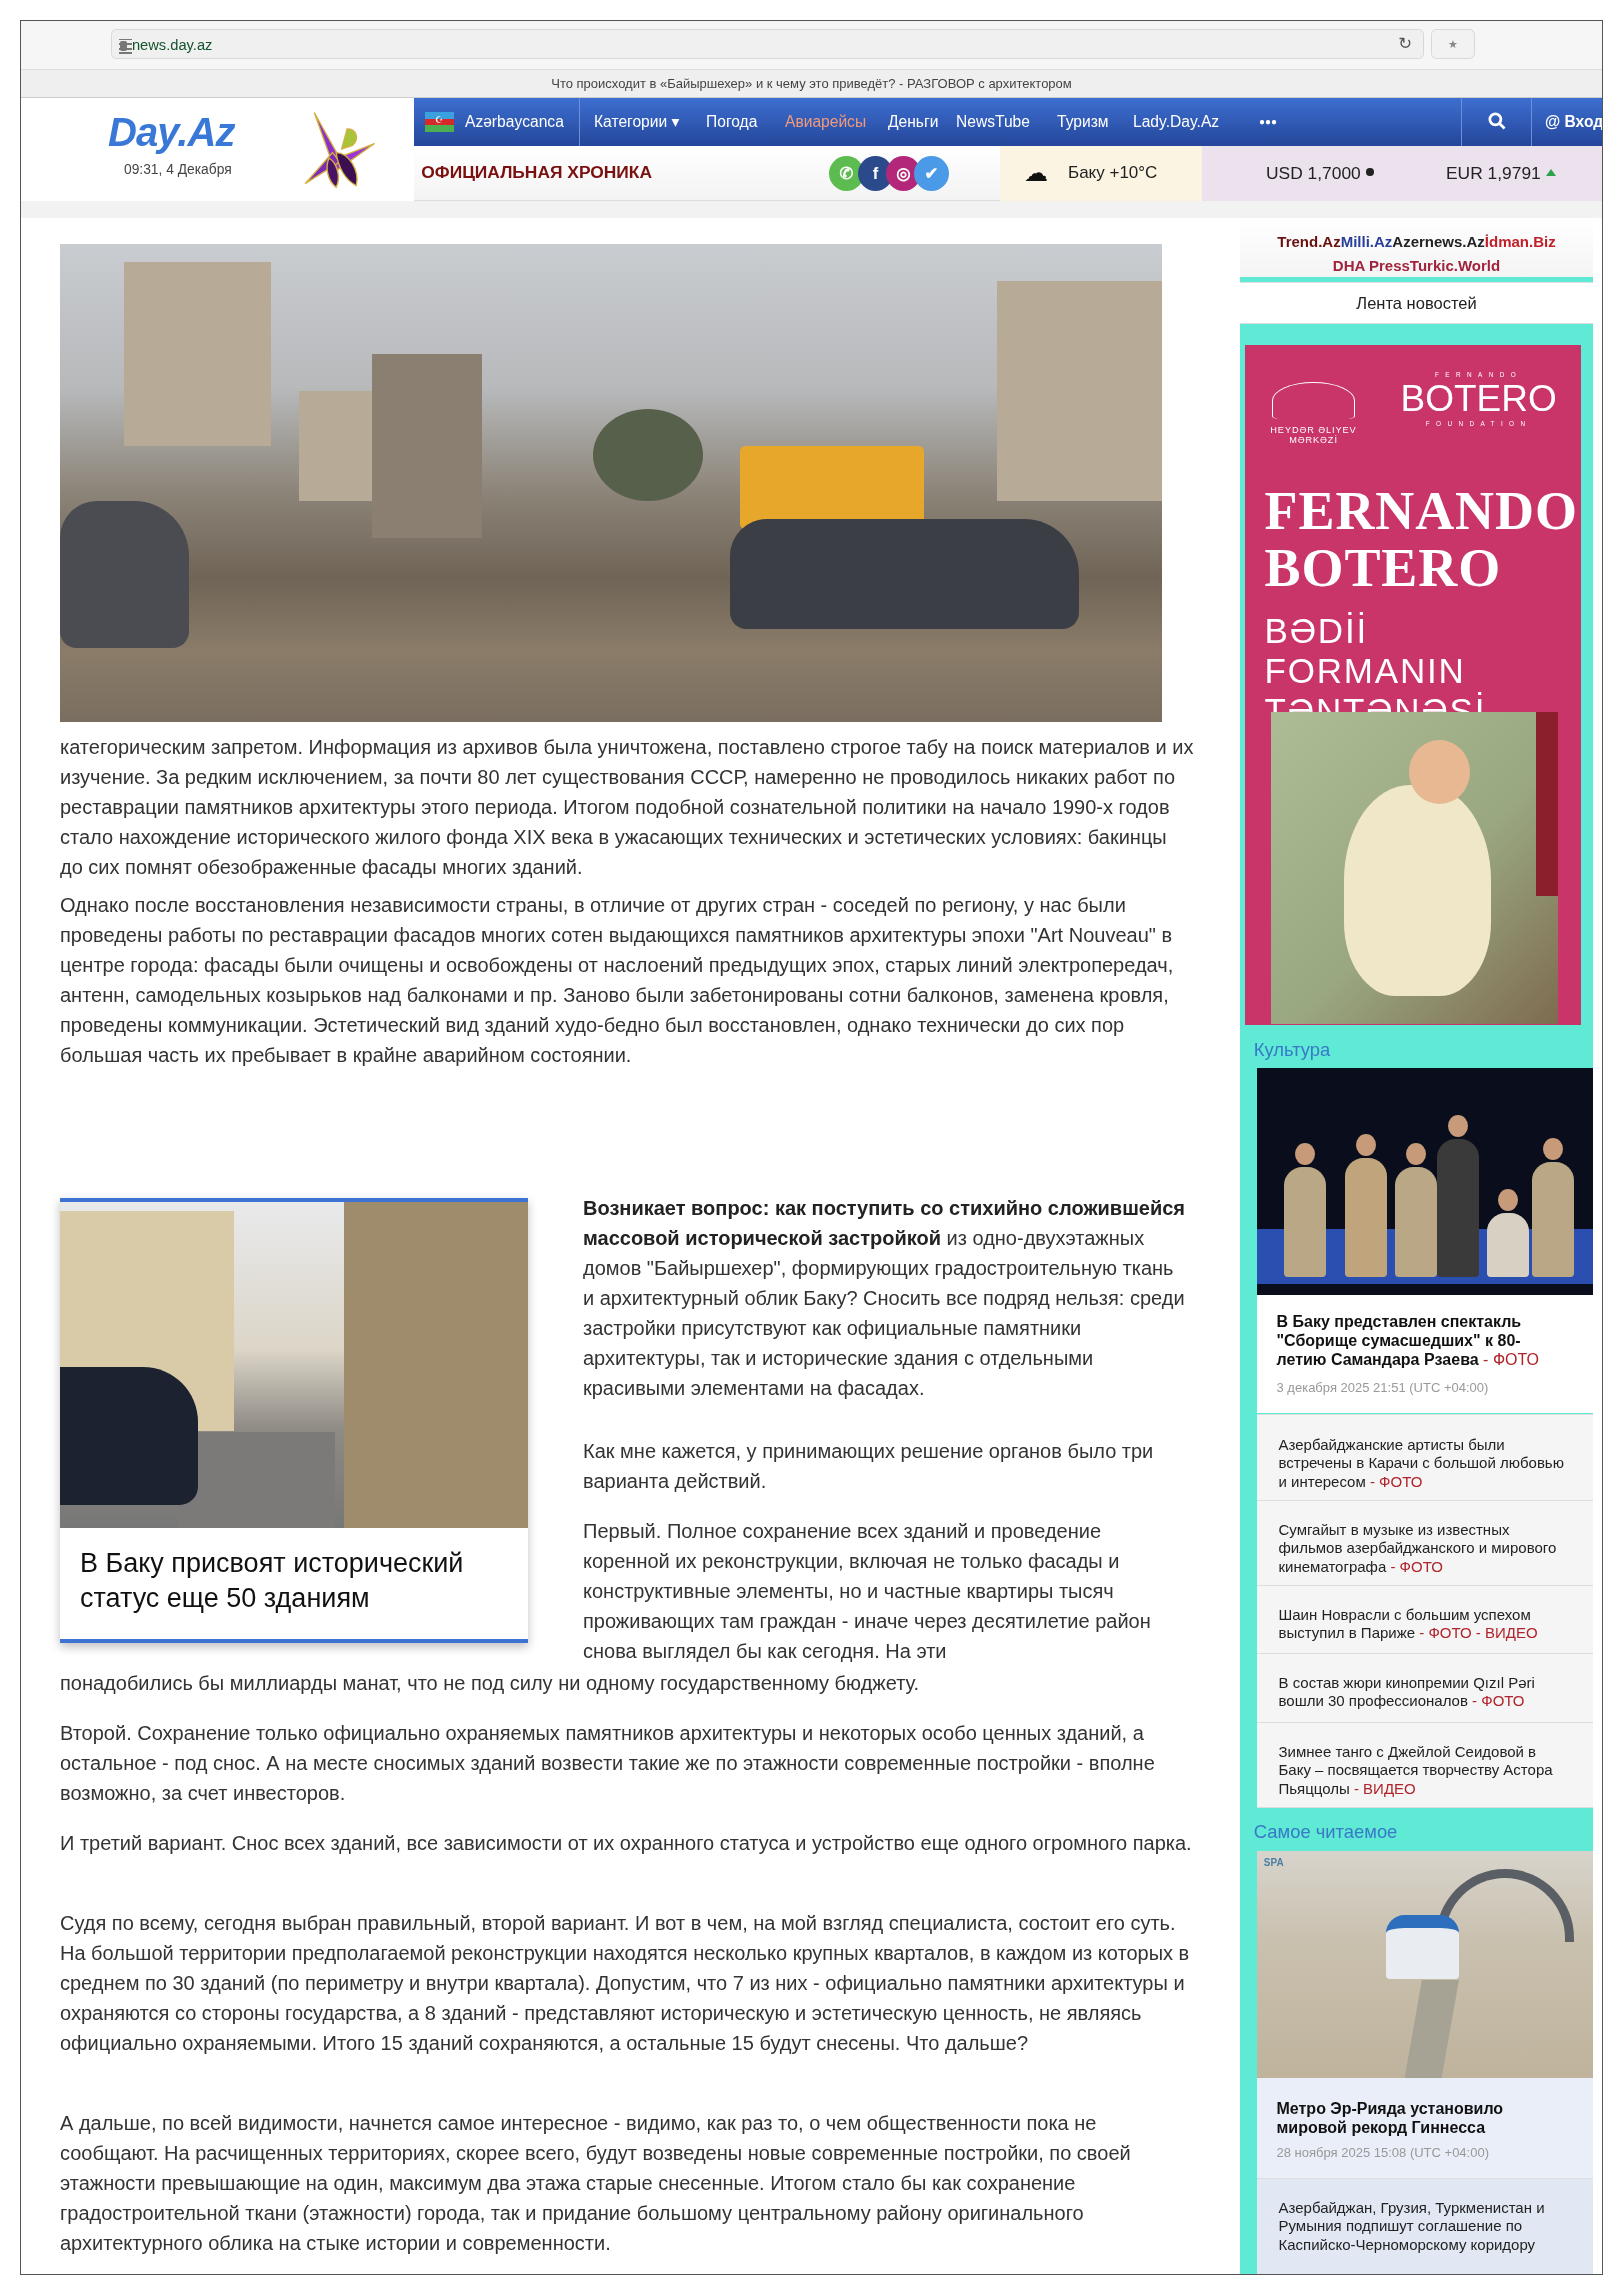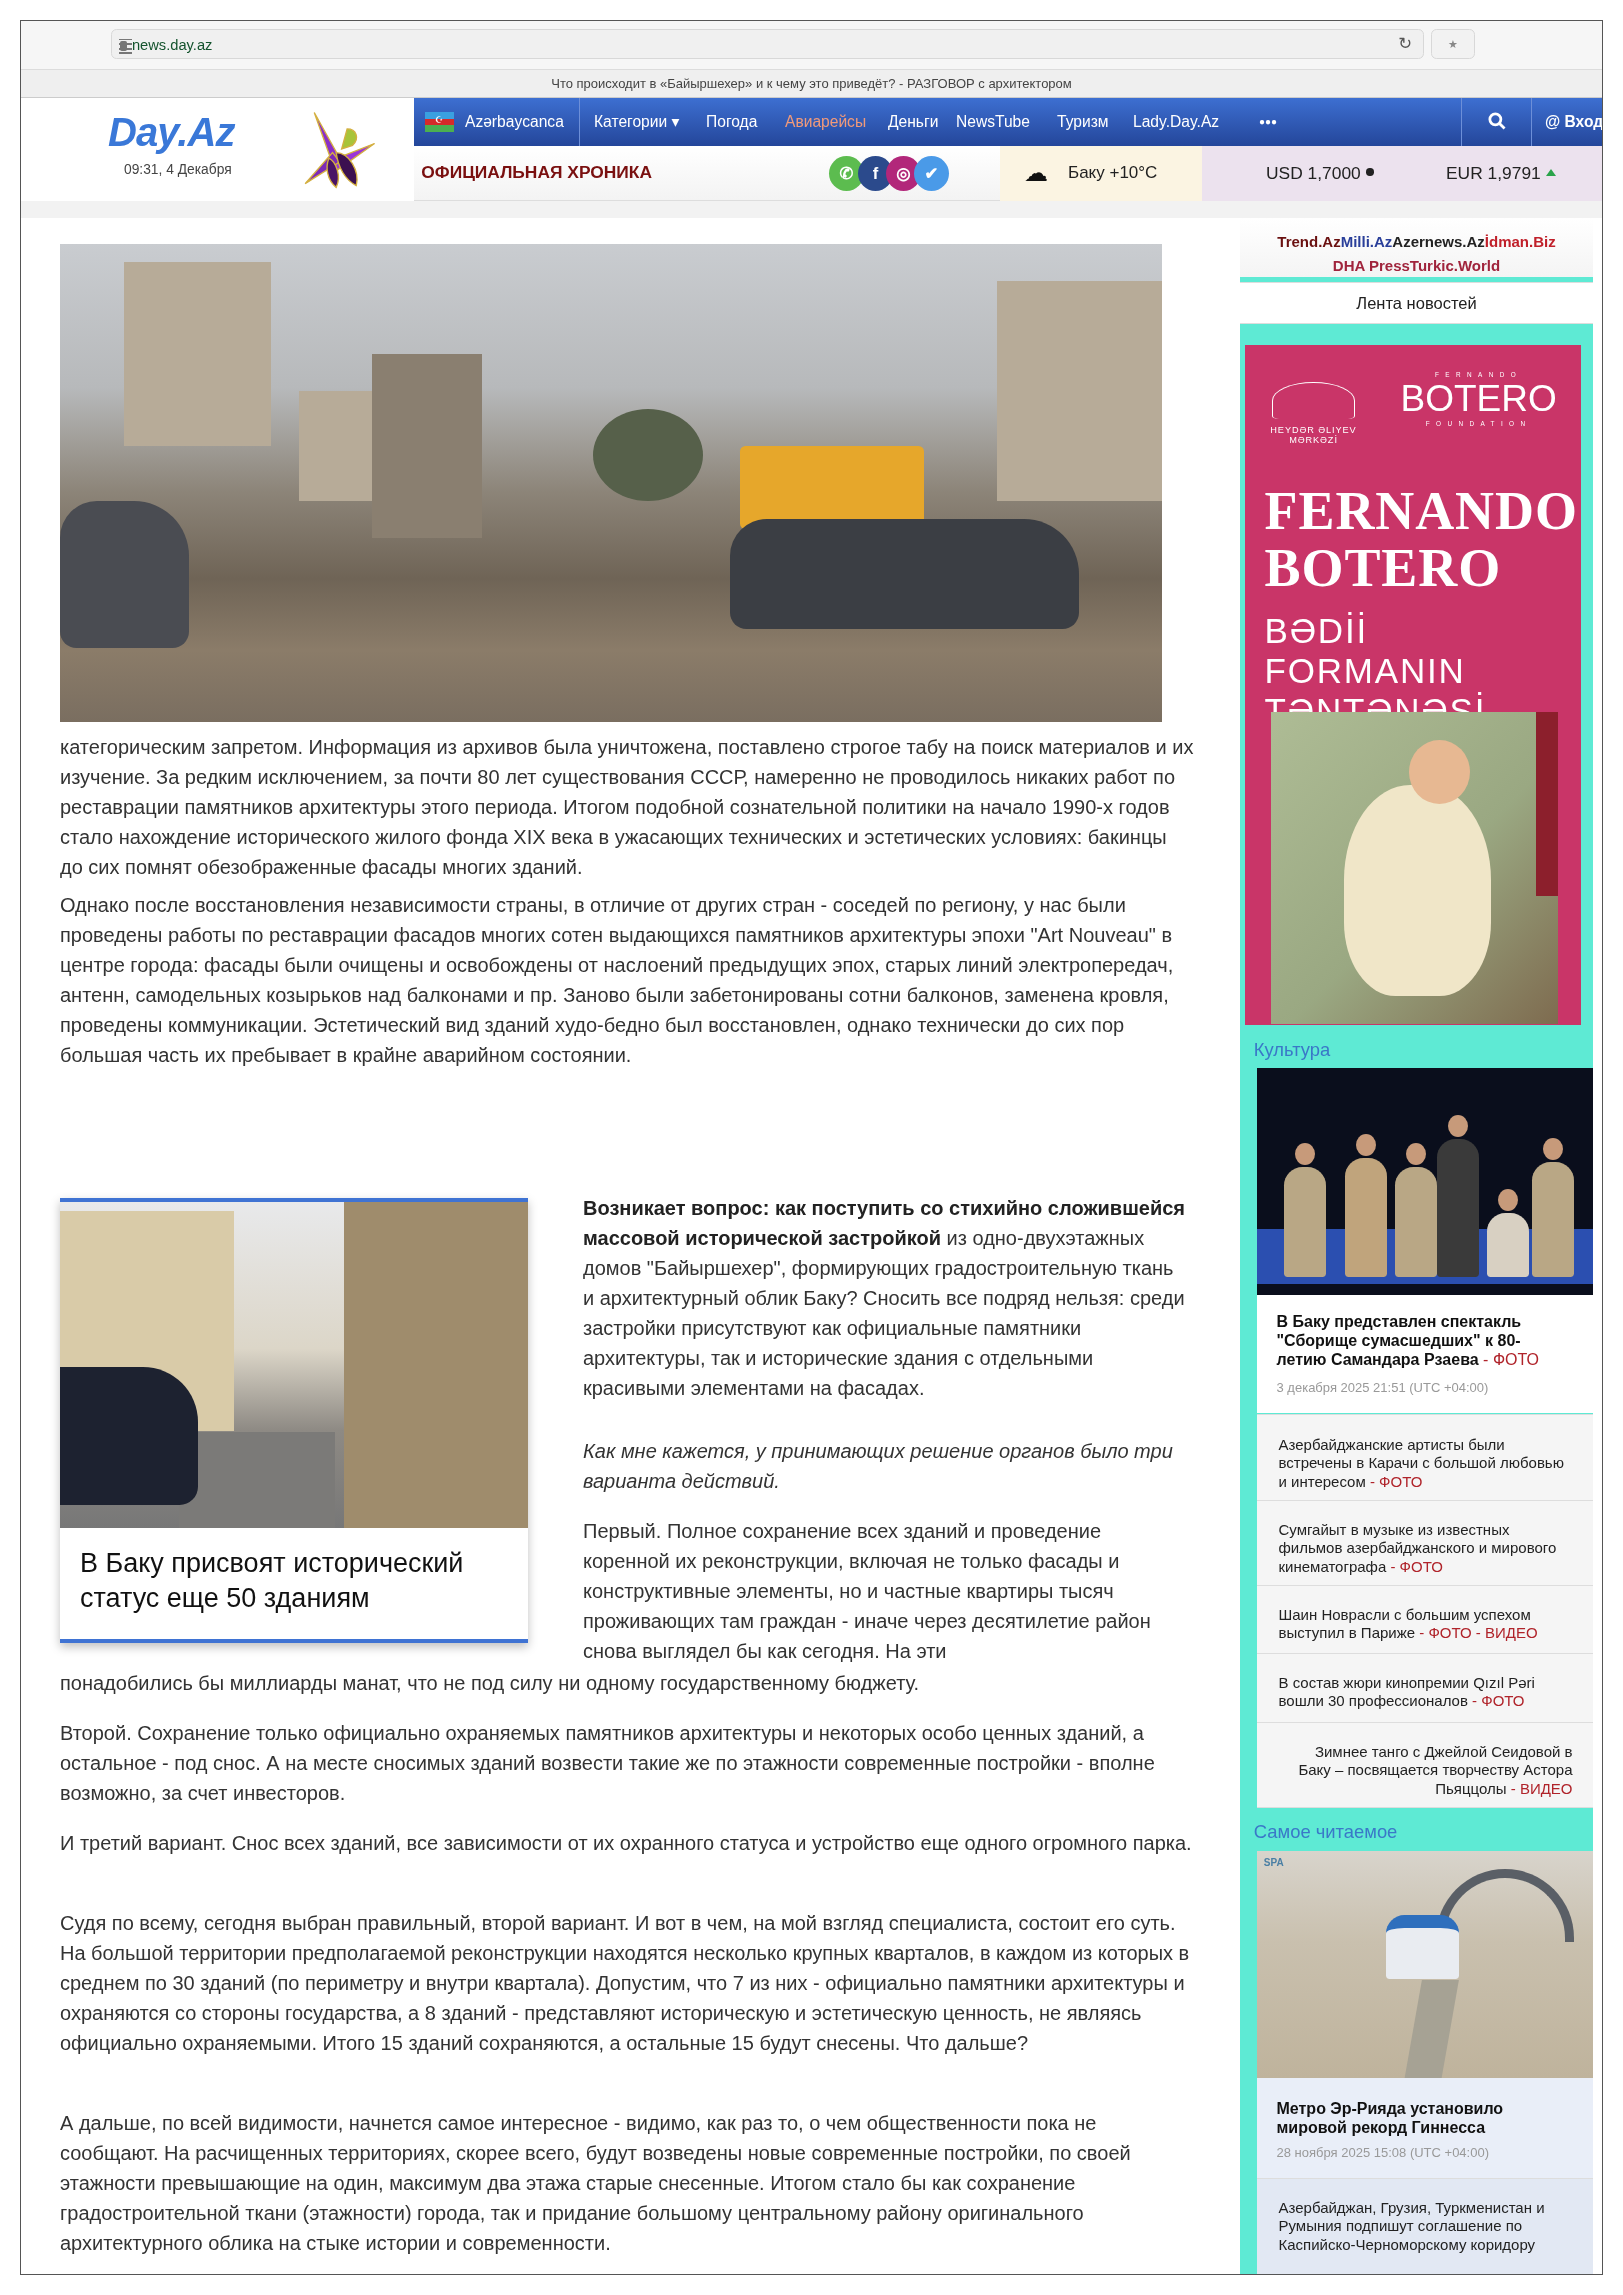--- a/index.html
+++ b/index.html
@@ -188,21 +188,21 @@
       <div class="sky-tree"></div>
       <div class="excav"></div>
       <div class="car" style="left:670px; top:275px; width:349px; height:110px;"></div>
       <div class="car" style="left:0; top:257px; width:129px; height:147px; background:#4a4c52;"></div>
     </div>
 
     <div class="article">
       <p style="top:514px;">категорическим запретом. Информация из архивов была уничтожена, поставлено строгое табу на поиск материалов и их изучение. За редким исключением, за почти 80 лет существования СССР, намеренно не проводилось никаких работ по реставрации памятников архитектуры этого периода. Итогом подобной сознательной политики на начало 1990-х годов стало нахождение исторического жилого фонда XIX века в ужасающих технических и эстетических условиях: бакинцы до сих помнят обезображенные фасады многих зданий.</p>
       <p style="top:672px;">Однако после восстановления независимости страны, в отличие от других стран - соседей по региону, у нас были проведены работы по реставрации фасадов многих сотен выдающихся памятников архитектуры эпохи "Art Nouveau" в центре города: фасады были очищены и освобождены от наслоений предыдущих эпох, старых линий электропередач, антенн, самодельных козырьков над балконами и пр. Заново были забетонированы сотни балконов, заменена кровля, проведены коммуникации. Эстетический вид зданий худо-бедно был восстановлен, однако технически до сих пор большая часть их пребывает в крайне аварийном состоянии.</p>
       <p class="narrow" style="top:975px;"><b>Возникает вопрос: как поступить со стихийно сложившейся массовой исторической застройкой</b><span> из одно-двухэтажных домов "Байыршехер", формирующих градостроительную ткань и архитектурный облик Баку? Сносить все подряд нельзя: среди застройки присутствуют как официальные памятники архитектуры, так и исторические здания с отдельными красивыми элементами на фасадах.</span></p>
-      <p class="narrow" style="top:1218px;font-style:italic;">Как мне кажется, у принимающих решение органов было три варианта действий.</p>
+      <p class="narrow" style="top:1218px;">Как мне кажется, у принимающих решение органов было три варианта действий.</p>
       <p class="narrow" style="top:1298px;">Первый. Полное сохранение всех зданий и проведение коренной их реконструкции, включая не только фасады и конструктивные элементы, но и частные квартиры тысяч проживающих там граждан - иначе через десятилетие район снова выглядел бы как сегодня. На эти</p>
       <p style="top:1450px;">понадобились бы миллиарды манат, что не под силу ни одному государственному бюджету.</p>
       <p style="top:1500px;">Второй. Сохранение только официально охраняемых памятников архитектуры и некоторых особо ценных зданий, а остальное - под снос. А на месте сносимых зданий возвести такие же по этажности современные постройки - вполне возможно, за счет инвесторов.</p>
       <p style="top:1610px;">И третий вариант. Снос всех зданий, все зависимости от их охранного статуса и устройство еще одного огромного парка.</p>
       <p style="top:1690px;">Судя по всему, сегодня выбран правильный, второй вариант. И вот в чем, на мой взгляд специалиста, состоит его суть. На большой территории предполагаемой реконструкции находятся несколько крупных кварталов, в каждом из которых в среднем по 30 зданий (по периметру и внутри квартала). Допустим, что 7 из них - официально памятники архитектуры и охраняются со стороны государства, а 8 зданий - представляют историческую и эстетическую ценность, не являясь официально охраняемыми. Итого 15 зданий сохраняются, а остальные 15 будут снесены. Что дальше?</p>
       <p style="top:1890px;">А дальше, по всей видимости, начнется самое интересное - видимо, как раз то, о чем общественности пока не сообщают. На расчищенных территориях, скорее всего, будут возведены новые современные постройки, по своей этажности превышающие на один, максимум два этажа старые снесенные. Итогом стало бы как сохранение градостроительной ткани (этажности) города, так и придание большому центральному району оригинального архитектурного облика на стыке истории и современности.</p>
     </div>
 
     <div class="inline-card">
       <div class="photo">
@@ -260,21 +260,21 @@
       </div>
     <div class="news-item" style="top:1367px; height:68px;">
         <span class="t" style="top:20px;"><span>Шаин Новрасли с большим успехом выступил в Париже</span><span class="tag"> - ФОТО - ВИДЕО</span></span>
       </div>
     <div class="news-item" style="top:1282px; height:85px;">
         <span class="t" style="top:20px;"><span>Сумгайыт в музыке из известных фильмов азербайджанского и мирового кинематографа</span><span class="tag"> - ФОТО</span></span>
       </div>
     <div class="news-item" style="top:1435px; height:69px;">
         <span class="t" style="top:20px;"><span>В состав жюри кинопремии Qızıl Pəri вошли 30 профессионалов</span><span class="tag"> - ФОТО</span></span>
       </div>
-    <div class="news-item" style="top:1504px; height:86px; border-bottom:0.9px solid #ddd;text-align:right;">
+    <div class="news-item" style="top:1504px; height:86px; border-bottom:0.9px solid #ddd;">
         <span class="t" style="top:20px;"><span>Зимнее танго с Джейлой Сеидовой в Баку – посвящается творчеству Астора Пьяццолы</span><span class="tag"> - ВИДЕО</span></span>
       </div>
 
     <div class="sec-title" style="top:1603px;">Самое читаемое</div>
     <div class="feature blue" style="top:1633px; height:327px;">
       <div class="img metro">
         <div class="spa">SPA</div>
         <div class="arch"></div>
         <div class="train"></div>
         <div class="track"></div>

